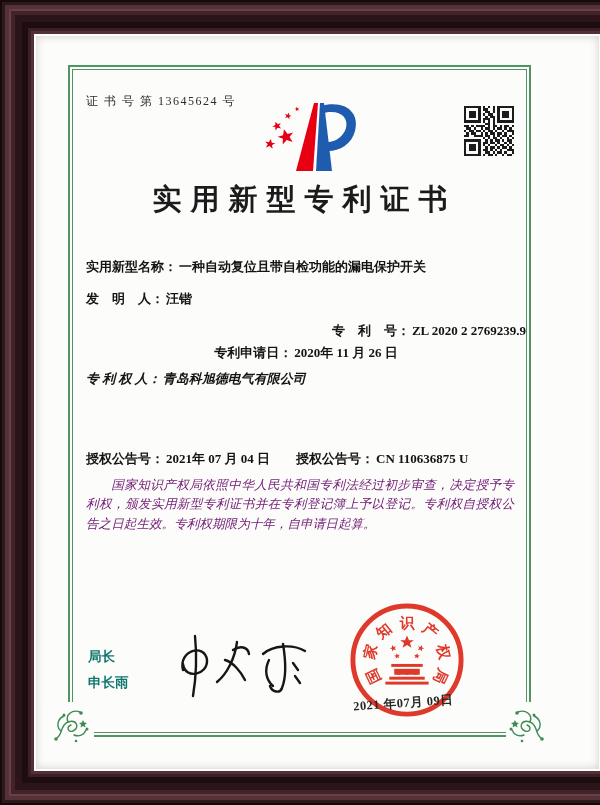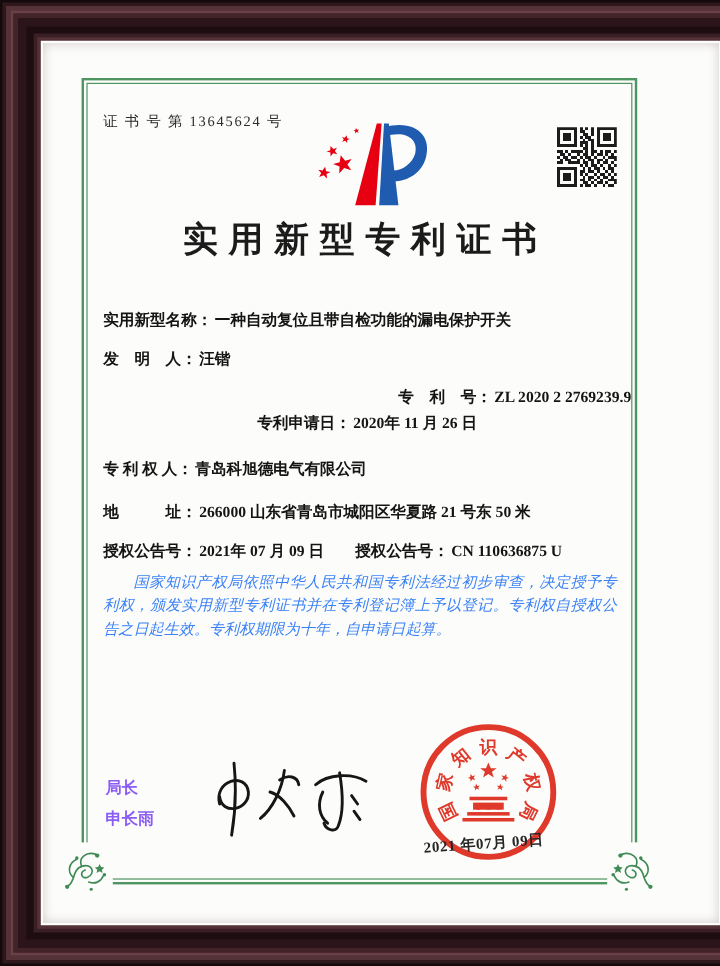--- a/index.html
+++ b/index.html
@@ -29,24 +29,24 @@
   .qr svg{display:block;width:100%;height:100%;fill:#1c1c1c;}
   .logo{position:absolute;left:256px;top:97px;width:108px;height:80px;z-index:4;}
   .title{position:absolute;left:0;top:180px;width:600px;text-align:center;
          font-size:29px;font-weight:bold;letter-spacing:9px;padding-left:9px;
          box-sizing:border-box;color:#1b1b1b;z-index:4;}
   .field-row{position:absolute;left:86px;width:440px;font-size:13px;color:#141414;
          z-index:4;white-space:nowrap;}
   .field-row .lbl{font-weight:600;}
   .field-row .val{font-weight:600;margin-left:2px;}
   .grant2{margin-left:26px;}
-  .paras{position:absolute;left:86px;top:476px;width:428px;z-index:4;color:#3b82f6;
+  .paras{position:absolute;left:86px;top:476px;width:428px;z-index:4;color:#701a75;
          font-size:12.6px;line-height:1.54;text-align:justify;font-style:italic;}
   .paras p{margin:0;text-indent:2em;}
-  .commissioner{position:absolute;left:88px;z-index:4;font-size:13.5px;font-weight:600;color:#8b5cf6;}
+  .commissioner{position:absolute;left:88px;z-index:4;font-size:13.5px;font-weight:600;color:#0f766e;}
   .sig{position:absolute;left:165px;top:630px;width:152px;height:80px;z-index:4;}
   .seal{position:absolute;left:348px;top:601px;width:118px;height:118px;z-index:4;opacity:.93;}
   .seal-date{position:absolute;left:353px;top:694px;width:130px;z-index:4;font-size:12.5px;
          font-weight:600;color:#262626;letter-spacing:.5px;transform:rotate(-4deg);white-space:nowrap;}
 </style>
 </head>
 <body>
 
 <div class="page">
   <div class="paper"></div>
@@ -361,28 +361,25 @@
   </div>
   <div class="field-row" style="top:290px;">
     <span class="lbl">发　明　人：</span><span class="val">汪锴</span>
   </div>
   <div class="field-row" style="top:322px;text-align:right;">
     <span class="lbl">专　利　号：</span><span class="val">ZL 2020 2 2769239.9</span>
   </div>
   <div class="field-row" style="top:344px;text-align:center;">
     <span class="lbl">专利申请日：</span><span class="val">2020年 11 月 26 日</span>
   </div>
-  <div class="field-row" style="top:382px;">
+  <div class="field-row" style="top:370px;font-style:italic;">
     <span class="lbl">专 利 权 人：</span><span class="val">青岛科旭德电气有限公司</span>
   </div>
-  <div class="field-row" style="top:418px;">
-    <span class="lbl">地　　　址：</span><span class="val">266000 山东省青岛市城阳区华夏路 21 号东 50 米</span>
-  </div>
   <div class="field-row" style="top:450px;">
-    <span class="lbl">授权公告号：</span><span class="val">2021年 07 月 09 日</span><span class="lbl grant2">授权公告号：</span><span class="val">CN 110636875 U</span>
+    <span class="lbl">授权公告号：</span><span class="val">2021年 07 月 04 日</span><span class="lbl grant2">授权公告号：</span><span class="val">CN 110636875 U</span>
   </div>
 
   <div class="paras">
     <p>国家知识产权局依照中华人民共和国专利法经过初步审查，决定授予专利权，颁发实用新型专利证书并在专利登记簿上予以登记。专利权自授权公告之日起生效。专利权期限为十年，自申请日起算。</p>
   </div>
 
   <div class="commissioner" style="top:648px;">局长</div>
   <div class="commissioner" style="top:674px;">申长雨</div>
 
   <svg class="sig" viewBox="0 0 152 80">

